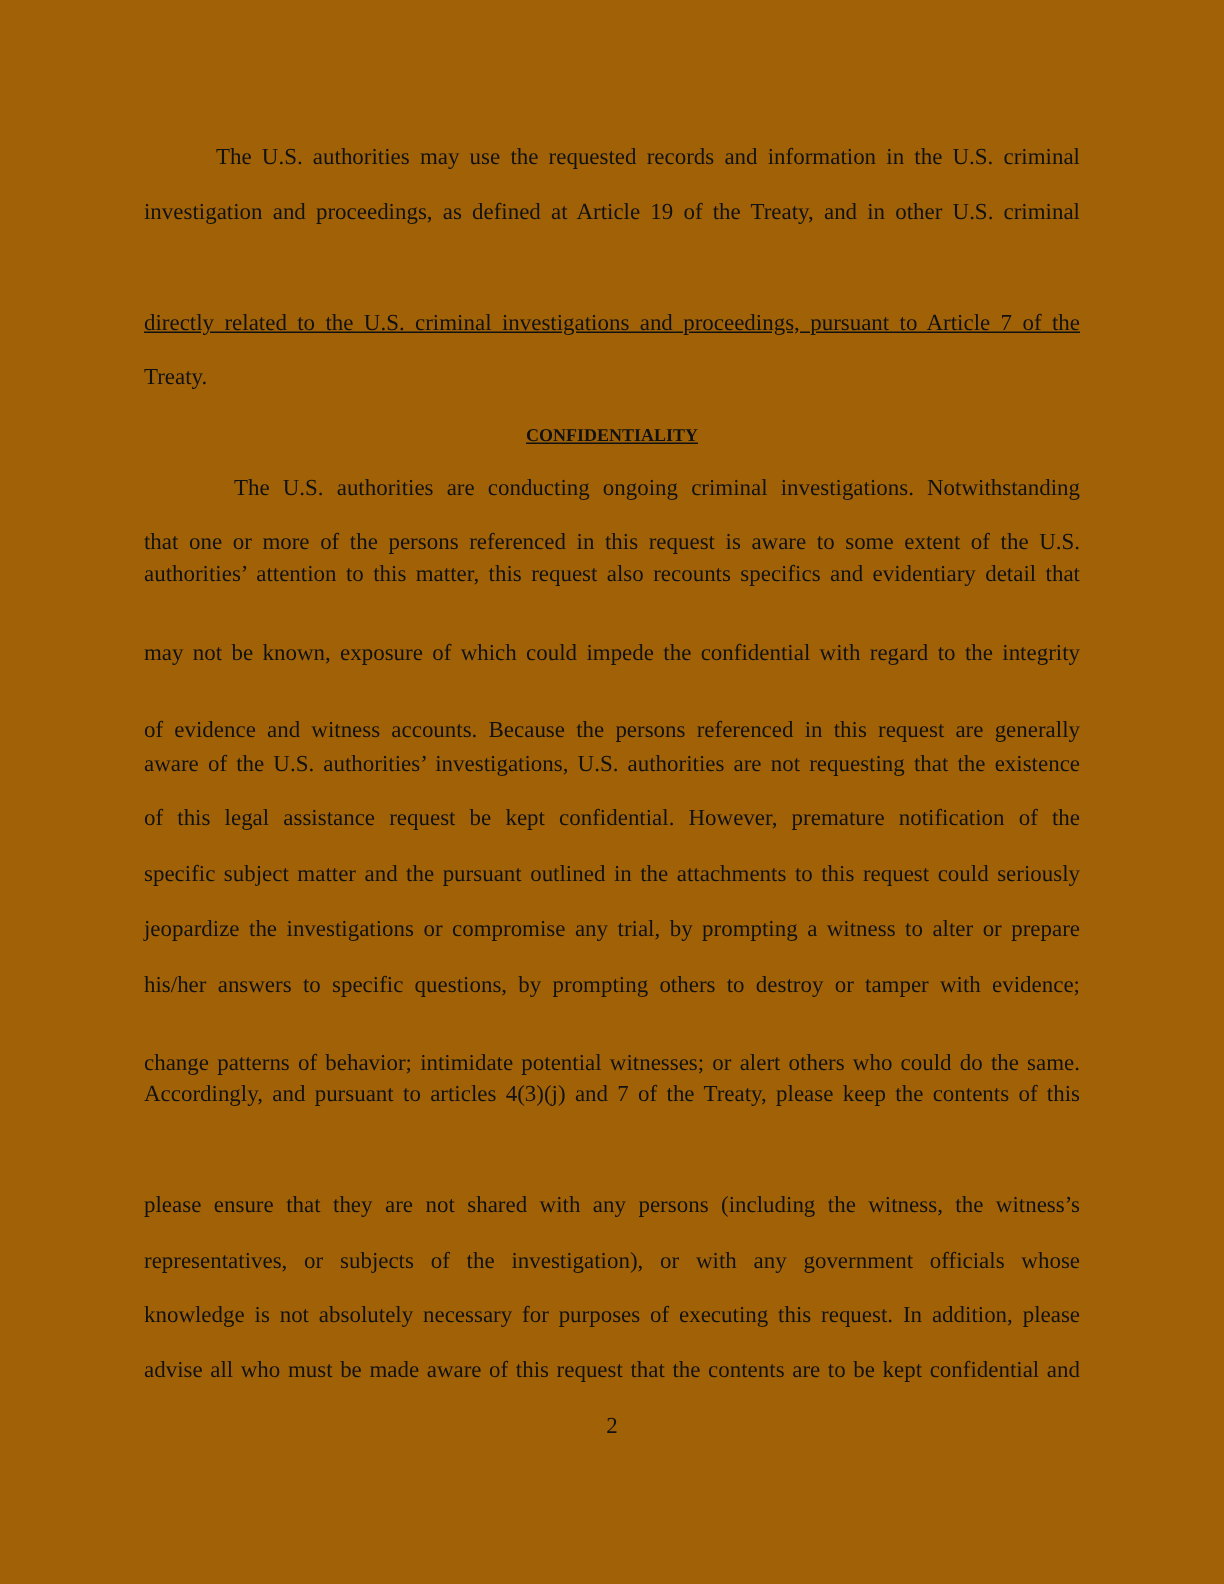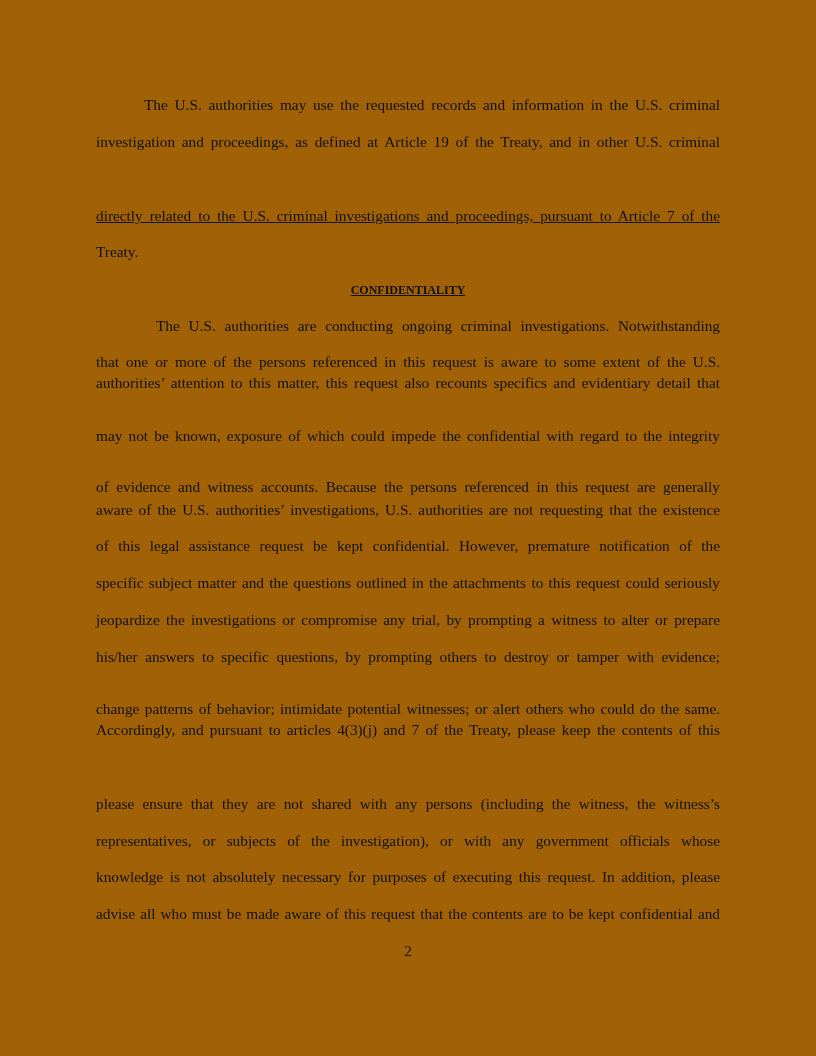--- a/index.html
+++ b/index.html
@@ -51,21 +51,21 @@
 
   <div class="heading" style="top:281px;">CONFIDENTIALITY</div>
 
   <div class="line" style="top:317px; left:156px; width:564px;">The U.S. authorities are conducting ongoing criminal investigations. Notwithstanding</div>
   <div class="line" style="top:353px;">that one or more of the persons referenced in this request is aware to some extent of the U.S.</div>
   <div class="line" style="top:374px;">authorities’ attention to this matter, this request also recounts specifics and evidentiary detail that</div>
   <div class="line" style="top:427px;">may not be known, exposure of which could impede the confidential with regard to the integrity</div>
   <div class="line" style="top:464px;margin-top:14px;">of evidence and witness accounts.  Because the persons referenced in this request are generally</div>
   <div class="line" style="top:501px;">aware of the U.S. authorities’ investigations, U.S. authorities are not requesting that the existence</div>
   <div class="line" style="top:537px;">of this legal assistance request be kept confidential.  However, premature notification of the</div>
-  <div class="line" style="top:574px;">specific subject matter and the questions outlined in the attachments to this request could seriously</div>
+  <div class="line" style="top:574px;">specific subject matter and the pursuant outlined in the attachments to this request could seriously</div>
   <div class="line" style="top:611px;">jeopardize the investigations or compromise any trial, by prompting a witness to alter or prepare</div>
   <div class="line" style="top:648px;">his/her answers to specific questions, by prompting others to destroy or tamper with evidence;</div>
   <div class="line" style="top:684px;margin-top:16px;">change patterns of behavior; intimidate potential witnesses; or alert others who could do the same.</div>
   <div class="line" style="top:721px;">Accordingly, and pursuant to articles 4(3)(j) and 7 of the Treaty, please keep the contents  of this</div>
   <div class="line" style="top:795px;">please ensure that they are not shared with any persons (including the witness, the witness’s</div>
   <div class="line" style="top:832px;">representatives, or subjects of the investigation), or with any government officials whose</div>
   <div class="line" style="top:868px;">knowledge is not absolutely necessary for purposes of executing this request.   In addition, please</div>
   <div class="line" style="top:905px;">advise all who must be made aware of this request that the contents are to be kept confidential and</div>
 
   <div class="pagenum" style="top:942px;">2</div>

